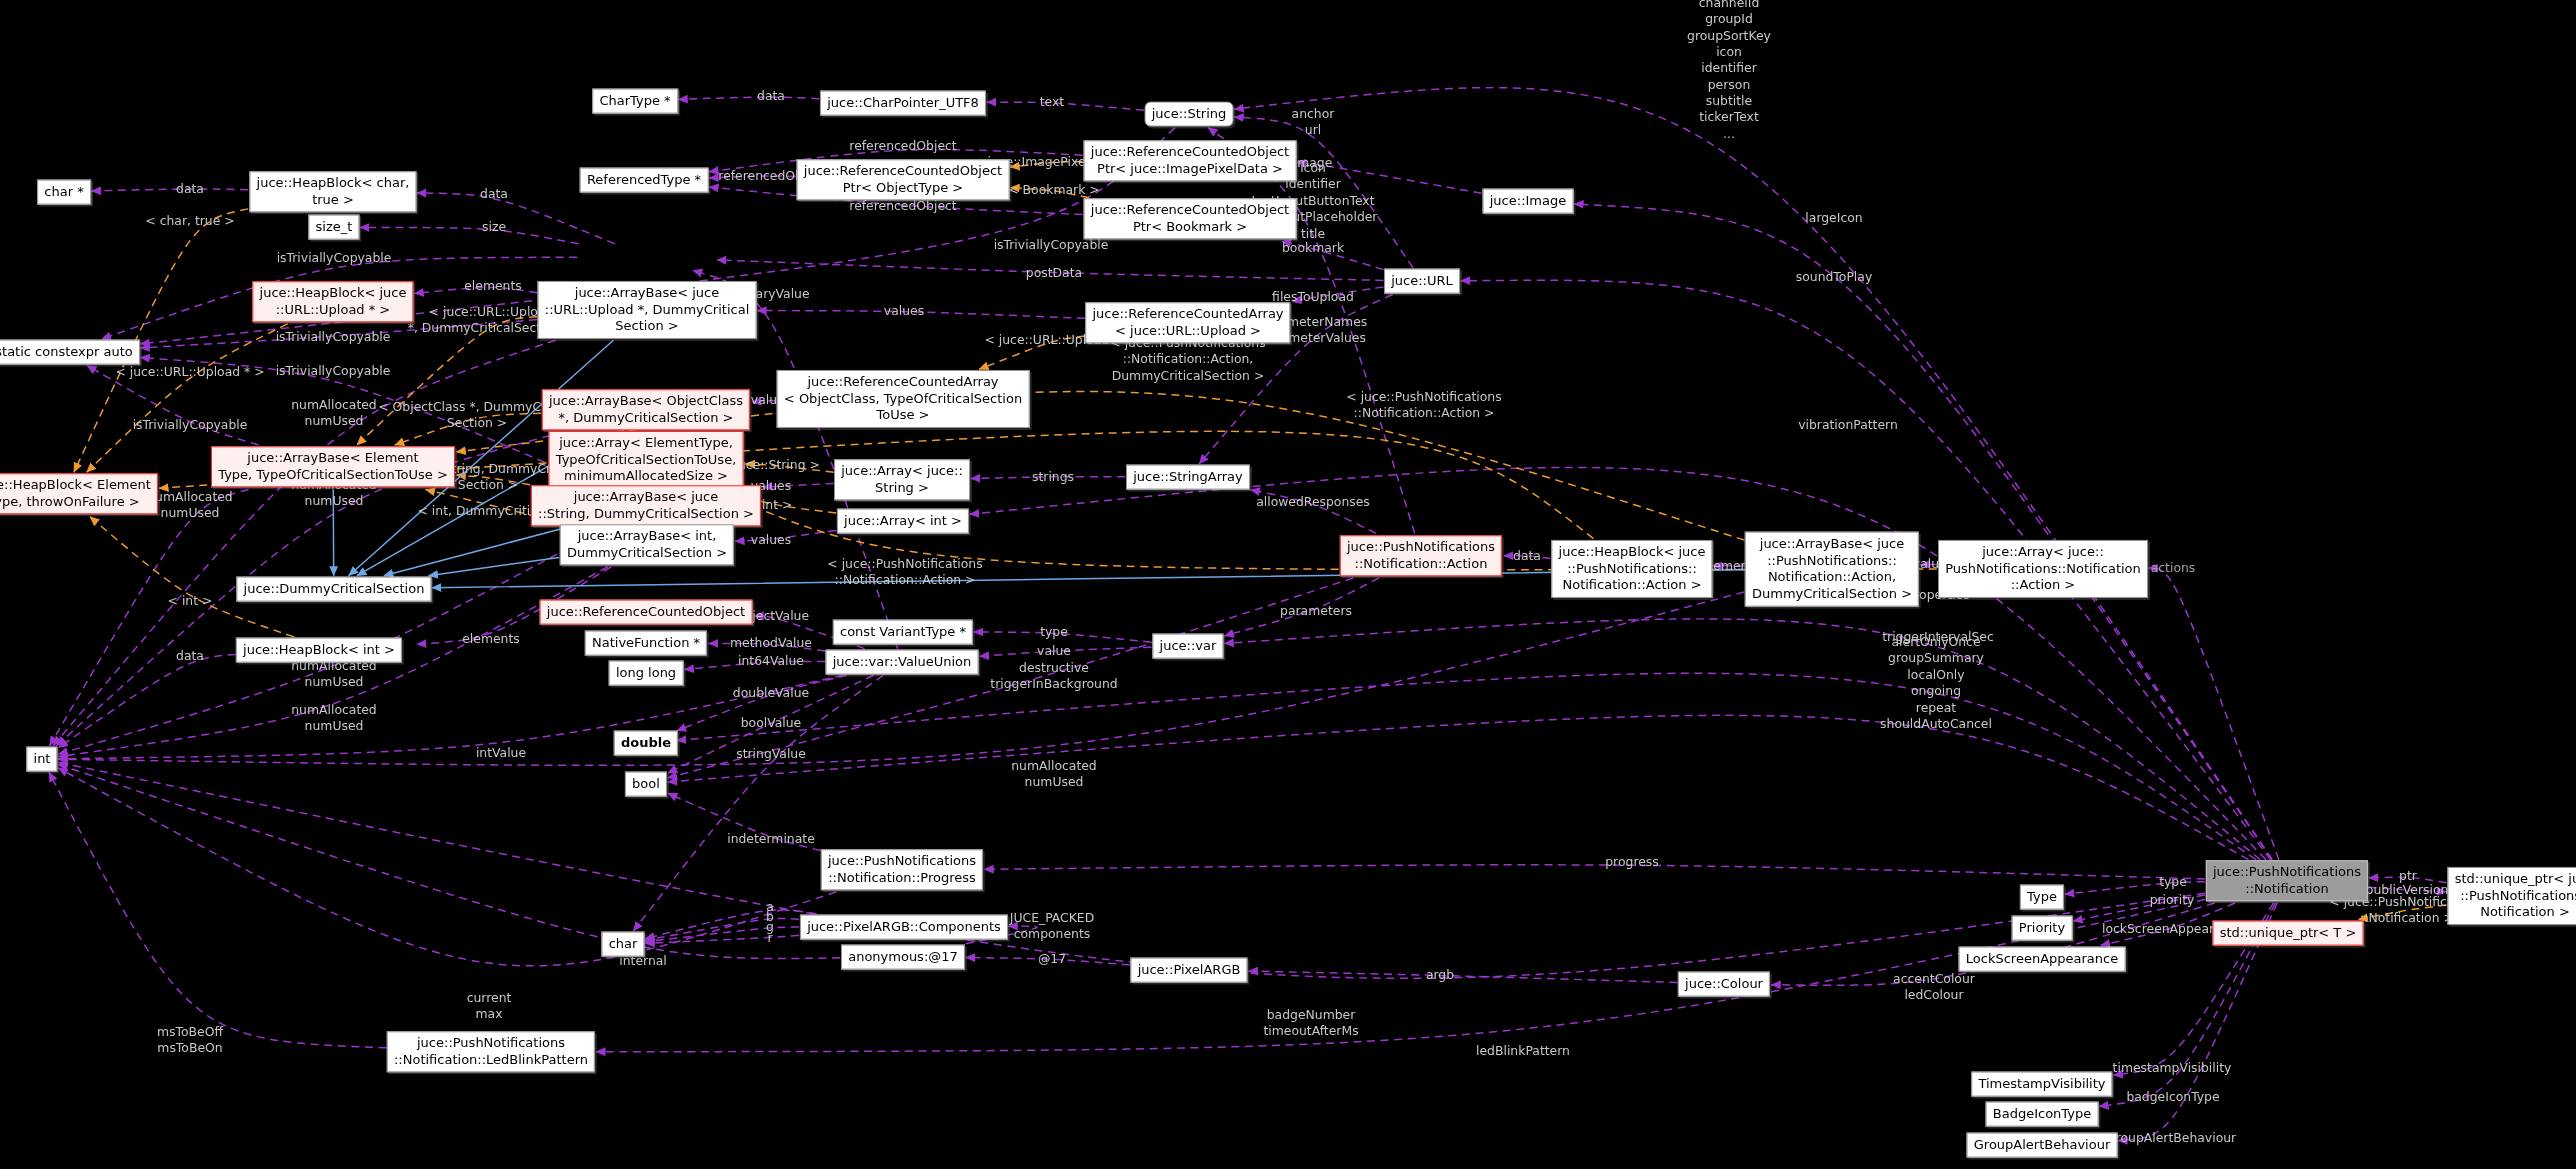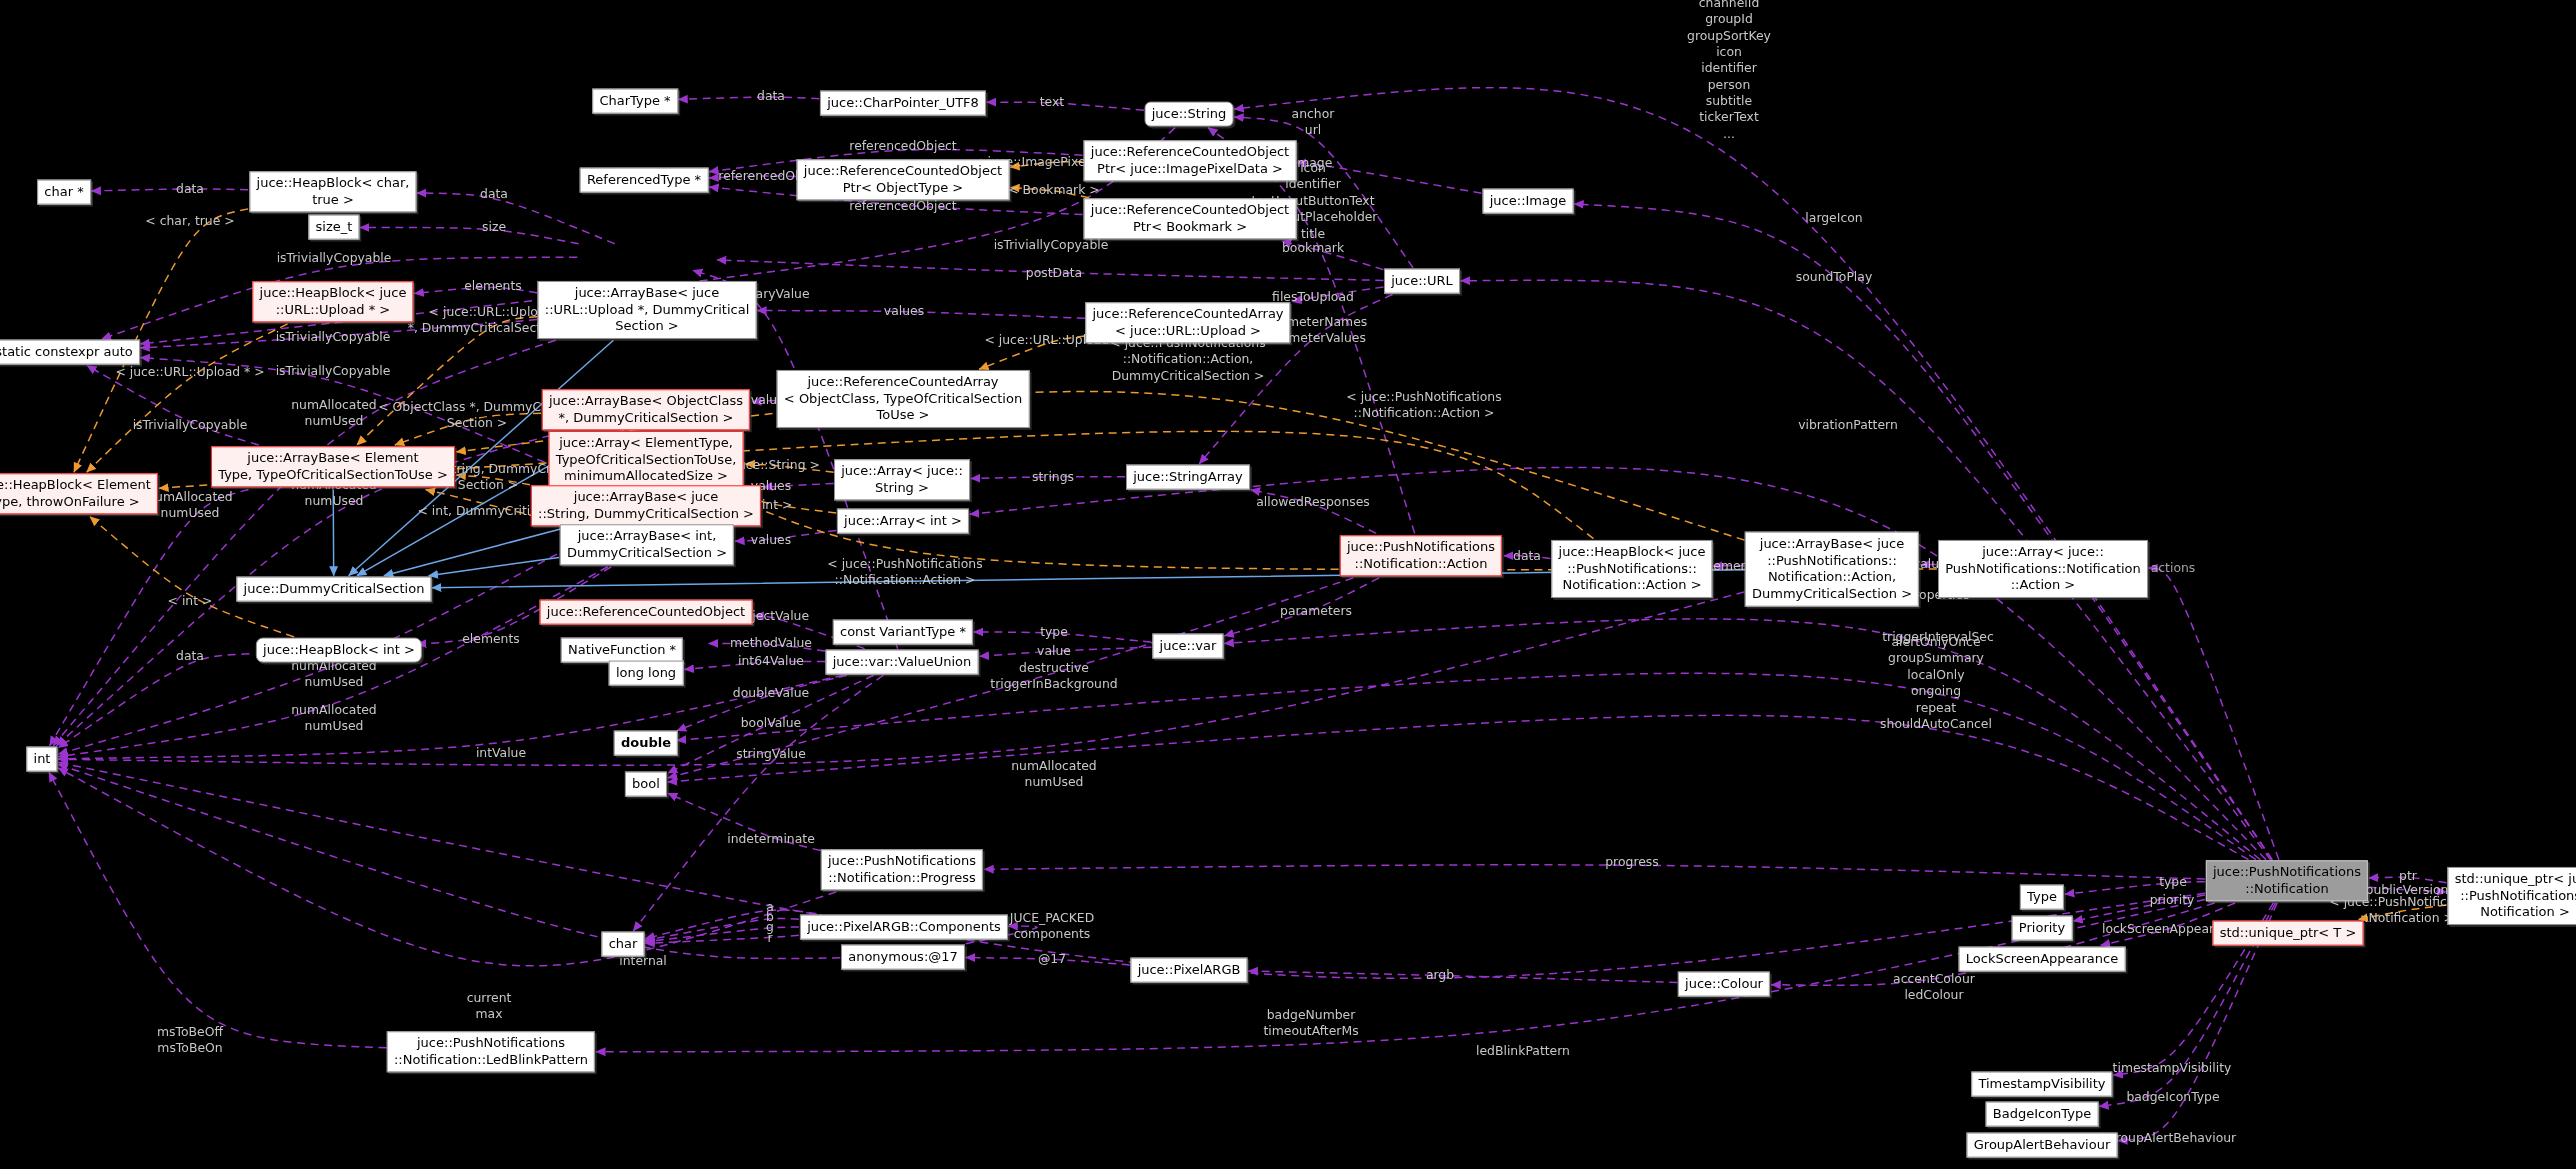--- a/index.html
+++ b/index.html
@@ -316,21 +316,21 @@
 TypeOfCriticalSectionToUse,
 minimumAllocatedSize &gt;</div>
       <div class="node red" style="left: 646px; top: 506px;">juce::ArrayBase&lt; juce
 ::String, DummyCriticalSection &gt;</div>
       <div class="node" style="left: 647px; top: 545px;">juce::ArrayBase&lt; int,
 DummyCriticalSection &gt;</div>
       <div class="node" style="left: 902px; top: 480px;">juce::Array&lt; juce::
 String &gt;</div>
       <div class="node" style="left: 903px; top: 521px;">juce::Array&lt; int &gt;</div>
       <div class="node red" style="left: 646px; top: 612px;">juce::ReferenceCountedObject</div>
-      <div class="node" style="left: 622px; top: 643px; margin-top: 7px;">NativeFunction *</div>
+      <div class="node" style="left: 646px; top: 643px;">NativeFunction *</div>
       <div class="node" style="left: 646px; top: 673px;">long long</div>
       <div class="node" style="left: 646px; top: 743px; font-weight: bold;">double</div>
       <div class="node" style="left: 646px; top: 784px;">bool</div>
       <div class="node" style="left: 903px; top: 632px;">const VariantType *</div>
       <div class="node" style="left: 902px; top: 662px;">juce::var::ValueUnion</div>
       <div class="node" style="left: 1188px; top: 646px;">juce::var</div>
       <div class="node" style="left: 1188px; top: 477px;">juce::StringArray</div>
       <div class="node red" style="left: 1421px; top: 556px;">juce::PushNotifications
 ::Notification::Action</div>
       <div class="node" style="left: 1632px; top: 569px;">juce::HeapBlock&lt; juce
@@ -356,18 +356,18 @@
       <div class="node" style="left: 2042px; top: 1084px;">TimestampVisibility</div>
       <div class="node" style="left: 2042px; top: 1114px;">BadgeIconType</div>
       <div class="node" style="left: 2042px; top: 1145px;">GroupAlertBehaviour</div>
       <div class="node" style="left: 902px; top: 870px;">juce::PushNotifications
 ::Notification::Progress</div>
       <div class="node" style="left: 904px; top: 927px;">juce::PixelARGB::Components</div>
       <div class="node" style="left: 903px; top: 957px;">anonymous:@17</div>
       <div class="node" style="left: 1189px; top: 970px;">juce::PixelARGB</div>
       <div class="node" style="left: 623px; top: 944px;">char</div>
       <div class="node" style="left: 42px; top: 759px;">int</div>
-      <div class="node" style="left: 339px; top: 650px; border-radius: 7px;">juce::HeapBlock&lt; int &gt;</div>
+      <div class="node" style="left: 319px; top: 650px;">juce::HeapBlock&lt; int &gt;</div>
       <div class="node" style="left: 491px; top: 1052px;">juce::PushNotifications
 ::Notification::LedBlinkPattern</div>
     </div>
 </div>
 
 
 </body></html>

